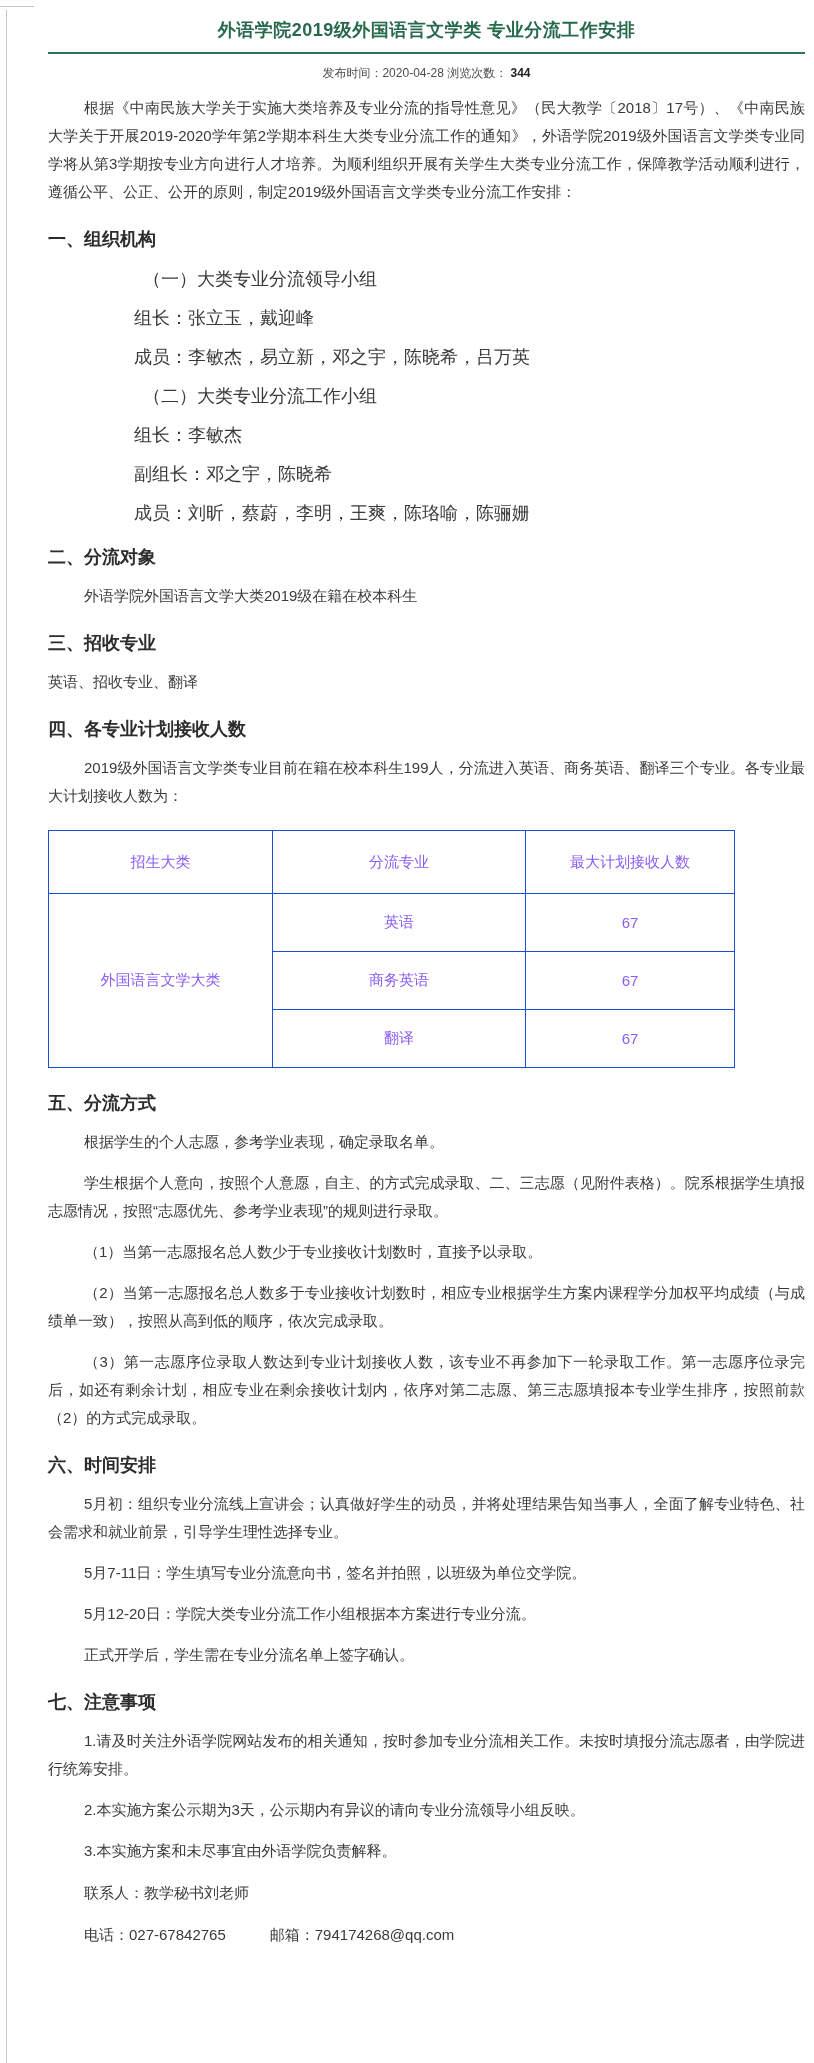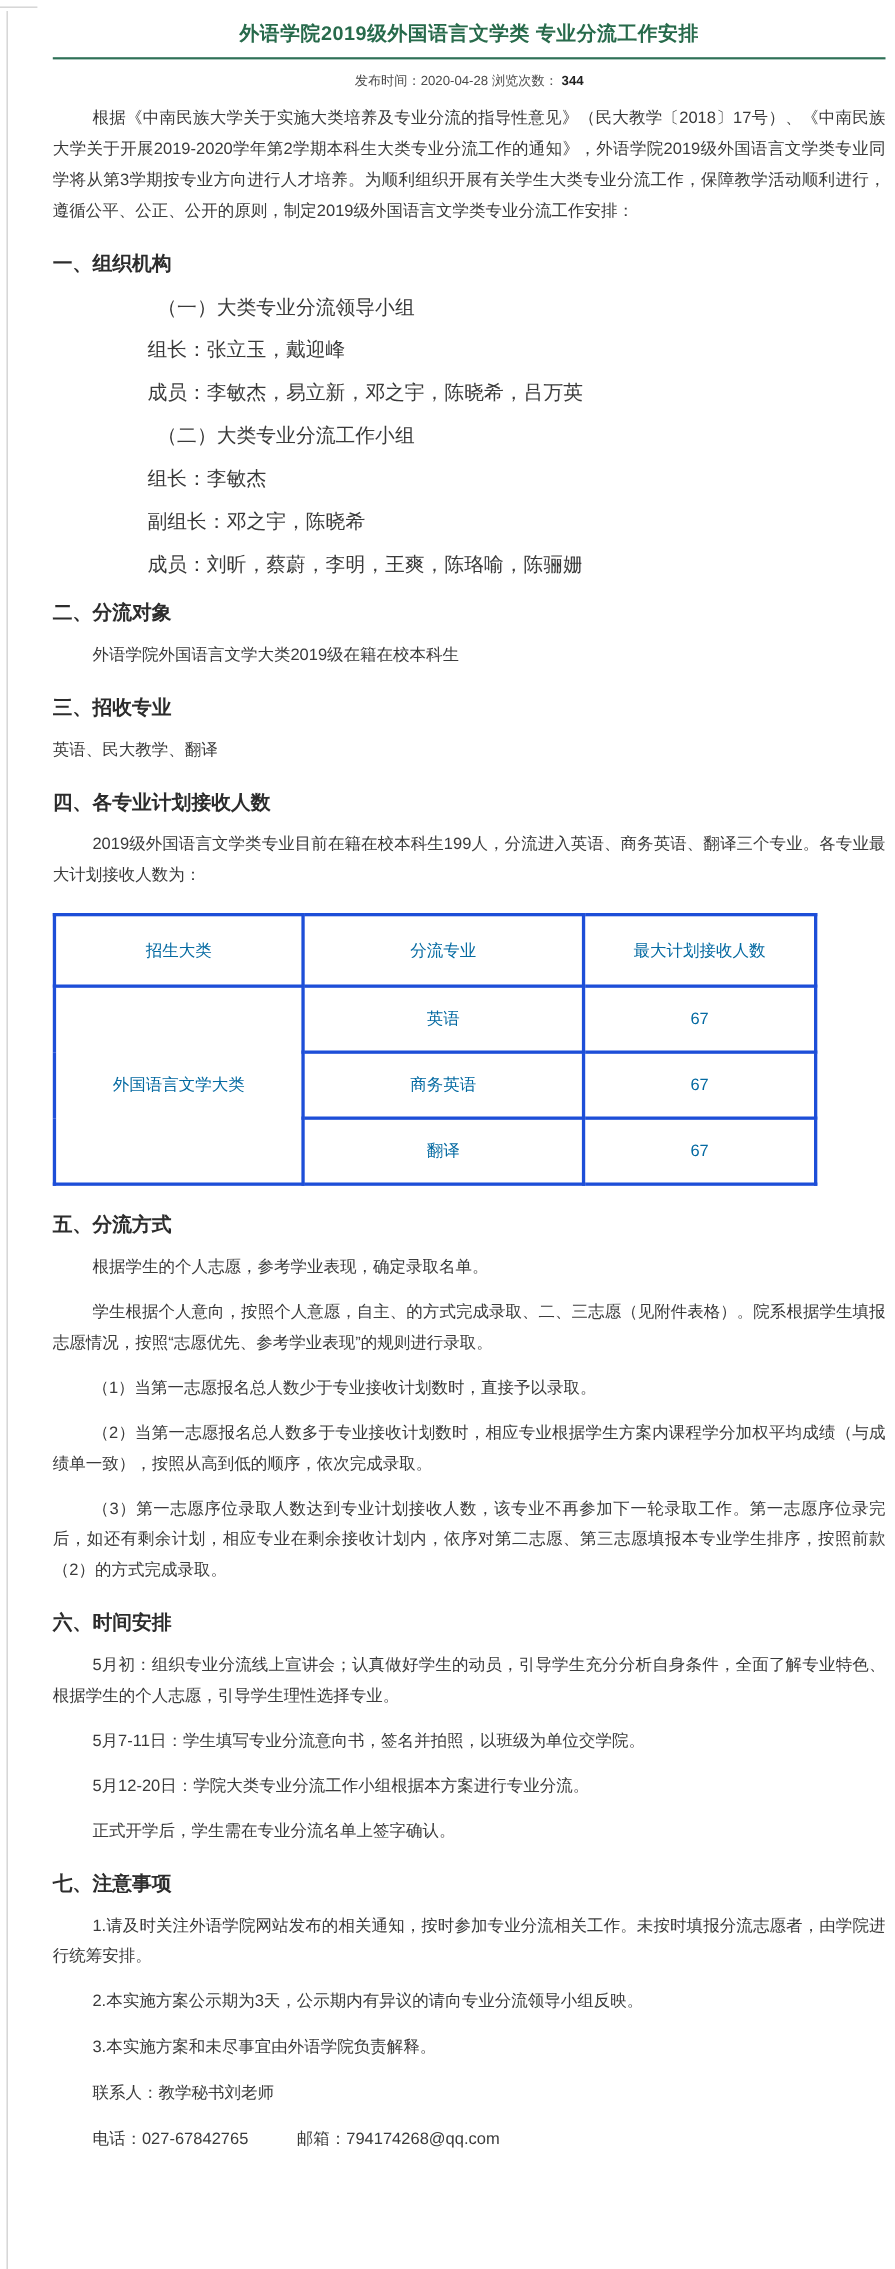--- a/index.html
+++ b/index.html
@@ -19,22 +19,22 @@
   .title-rule{height:2px;background:#2f7157;margin-top:10px;}
   .meta{ text-align:center;font-size:12px;color:#4c4c4c;margin-top:11px;line-height:16px;}
   .meta .views{font-weight:bold;color:#1f1f1f;}
   .para{font-size:15px;line-height:28px;margin:13px 0;text-align:justify;}
   .indent{text-indent:2.4em;}
   .sec-heading{font-size:18px;font-weight:bold;color:#2c2c2c;margin:21px 0 8px 0;line-height:24px;}
   .org-line{font-size:18px;line-height:22px;margin:17px 0;padding-left:86px;}
   .org-line.sub{padding-left:95px;}
   .plan-table{border-collapse:collapse;margin:20px 0 23px 0;table-layout:fixed;width:683px;}
   .plan-table td{
-    border:3px solid #1d4ed8;text-align:center;vertical-align:middle;
-    font-size:15px;color:#0369a1;padding:0;
+    border:1px solid #1d4ed8;text-align:center;vertical-align:middle;
+    font-size:15px;color:#8b5cf6;padding:0;
   }
   .plan-table .hdr td{height:62px;}
   .plan-table .row td{height:57px;}
   .col1{width:223px;} .col2{width:252px;} .col3{width:208px;}
   .contact-line{font-size:15px;line-height:28px;margin:14px 0;text-indent:2.4em;}
   .phone-line{font-size:15px;line-height:28px;margin:14px 0;padding-left:36px;}
   .phone-line .email{margin-left:44px;}
 </style>
 </head>
 <body>
@@ -58,21 +58,21 @@
     <div class="org-line">成员：李敏杰，易立新，邓之宇，陈晓希，吕万英</div>
     <div class="org-line sub">（二）大类专业分流工作小组</div>
     <div class="org-line">组长：李敏杰</div>
     <div class="org-line">副组长：邓之宇，陈晓希</div>
     <div class="org-line">成员：刘昕，蔡蔚，李明，王爽，陈珞喻，陈骊姗</div>
 
     <div class="sec-heading">二、分流对象</div>
     <p class="para indent">外语学院外国语言文学大类2019级在籍在校本科生</p>
 
     <div class="sec-heading">三、招收专业</div>
-    <p class="para">英语、民大教学、翻译</p>
+    <p class="para">英语、招收专业、翻译</p>
 
     <div class="sec-heading">四、各专业计划接收人数</div>
     <p class="para indent">2019级外国语言文学类专业目前在籍在校本科生199人，分流进入英语、商务英语、翻译三个专业。各专业最大计划接收人数为：</p>
 
     <table class="plan-table">
       <tbody>
           <tr class="hdr">
         <td class="col1">招生大类</td>
         <td class="col2">分流专业</td>
         <td class="col3">最大计划接收人数</td>
@@ -94,21 +94,21 @@
       </table>
 
     <div class="sec-heading">五、分流方式</div>
     <p class="para indent">根据学生的个人志愿，参考学业表现，确定录取名单。</p>
     <p class="para indent">学生根据个人意向，按照个人意愿，自主、的方式完成录取、二、三志愿（见附件表格）。院系根据学生填报志愿情况，按照“志愿优先、参考学业表现”的规则进行录取。</p>
     <p class="para indent">（1）当第一志愿报名总人数少于专业接收计划数时，直接予以录取。</p>
     <p class="para indent">（2）当第一志愿报名总人数多于专业接收计划数时，相应专业根据学生方案内课程学分加权平均成绩（与成绩单一致），按照从高到低的顺序，依次完成录取。</p>
     <p class="para indent">（3）第一志愿序位录取人数达到专业计划接收人数，该专业不再参加下一轮录取工作。第一志愿序位录完后，如还有剩余计划，相应专业在剩余接收计划内，依序对第二志愿、第三志愿填报本专业学生排序，按照前款（2）的方式完成录取。</p>
 
     <div class="sec-heading">六、时间安排</div>
-    <p class="para indent">5月初：组织专业分流线上宣讲会；认真做好学生的动员，引导学生充分分析自身条件，全面了解专业特色、根据学生的个人志愿，引导学生理性选择专业。</p>
+    <p class="para indent">5月初：组织专业分流线上宣讲会；认真做好学生的动员，并将处理结果告知当事人，全面了解专业特色、社会需求和就业前景，引导学生理性选择专业。</p>
     <p class="para indent">5月7-11日：学生填写专业分流意向书，签名并拍照，以班级为单位交学院。</p>
     <p class="para indent">5月12-20日：学院大类专业分流工作小组根据本方案进行专业分流。</p>
     <p class="para indent">正式开学后，学生需在专业分流名单上签字确认。</p>
 
     <div class="sec-heading">七、注意事项</div>
     <p class="para indent">1.请及时关注外语学院网站发布的相关通知，按时参加专业分流相关工作。未按时填报分流志愿者，由学院进行统筹安排。</p>
     <p class="para indent">2.本实施方案公示期为3天，公示期内有异议的请向专业分流领导小组反映。</p>
     <p class="para indent">3.本实施方案和未尽事宜由外语学院负责解释。</p>
     <p class="contact-line">联系人：教学秘书刘老师</p>
     <p class="phone-line"><span>电话：027-67842765</span><span class="email">邮箱：794174268@qq.com</span></p>

